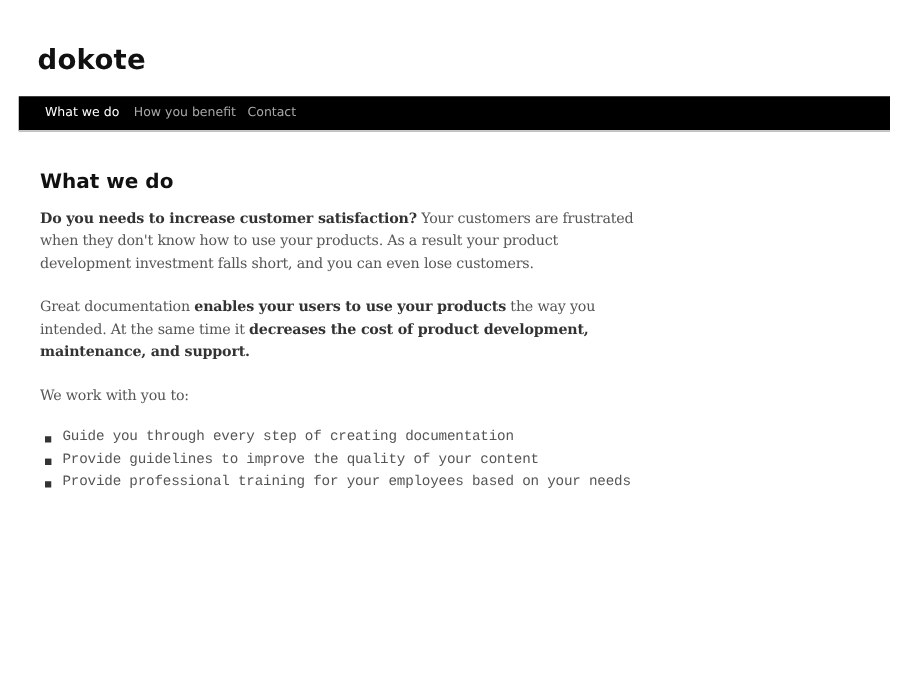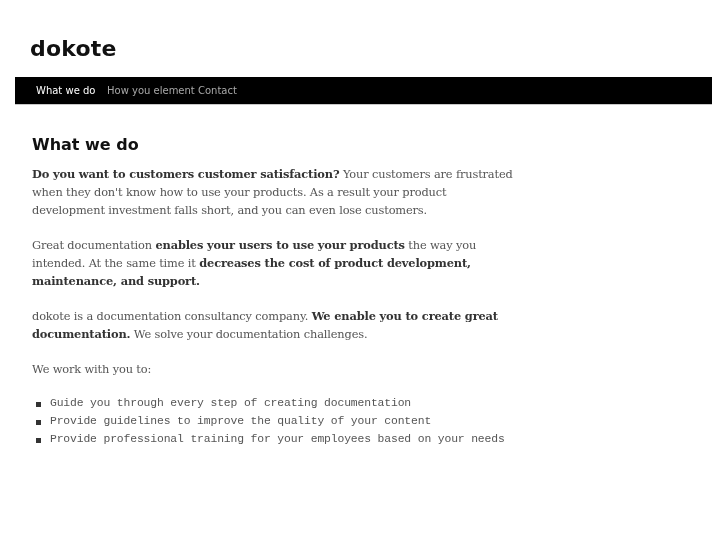--- a/index.html
+++ b/index.html
@@ -16,33 +16,32 @@
   .content li { font-family:Liberation Mono, monospace; font-size:11.4px; line-height:17.8px; color:#555; position:relative; letter-spacing:-0.15px; }
   .content li .bullet { position:absolute; left:-14px; top:7px; width:5px; height:5px; background:#333; }
 </style>
 </head>
 <body>
 
 <h2 class="site-title">dokote</h2>
 
 <nav class="nav">
   <a class="active" style="left:21px" href="#">What we do</a>
-  <a style="left:92px" href="#">How you element</a>
+  <a style="left:92px" href="#">How you benefit</a>
   <a style="left:183px" href="#">Contact</a>
 </nav>
 
 <main class="content">
   <h1>What we do</h1>
 
-  <p><b>Do you want to customers customer satisfaction?</b><span> Your customers are frustrated when they don't know how to use your products. As a result your product development investment falls short, and you can even lose customers.</span></p>
+  <p><b>Do you needs to increase customer satisfaction?</b><span> Your customers are frustrated when they don't know how to use your products. As a result your product development investment falls short, and you can even lose customers.</span></p>
 
 
   <p><span>Great documentation </span><b>enables your users to use your products</b><span> the way you intended. At the same time it </span><b>decreases the cost of product development, maintenance, and support.</b></p>
 
-  <p><span>dokote is a documentation consultancy company. </span><b>We enable you to create great documentation.</b><span> We solve your documentation challenges.</span></p>
 
   <p>We work with you to:</p>
 
   <ul>
     <li><span class="bullet"></span><span>Guide you through every step of creating documentation</span></li>
     <li><span class="bullet"></span></li>
     <li><span class="bullet"></span><span>Provide guidelines to improve the quality of your content</span></li>
     <li><span class="bullet"></span><span>Provide professional training for your employees based on your needs</span></li>
   </ul>
 </main>

